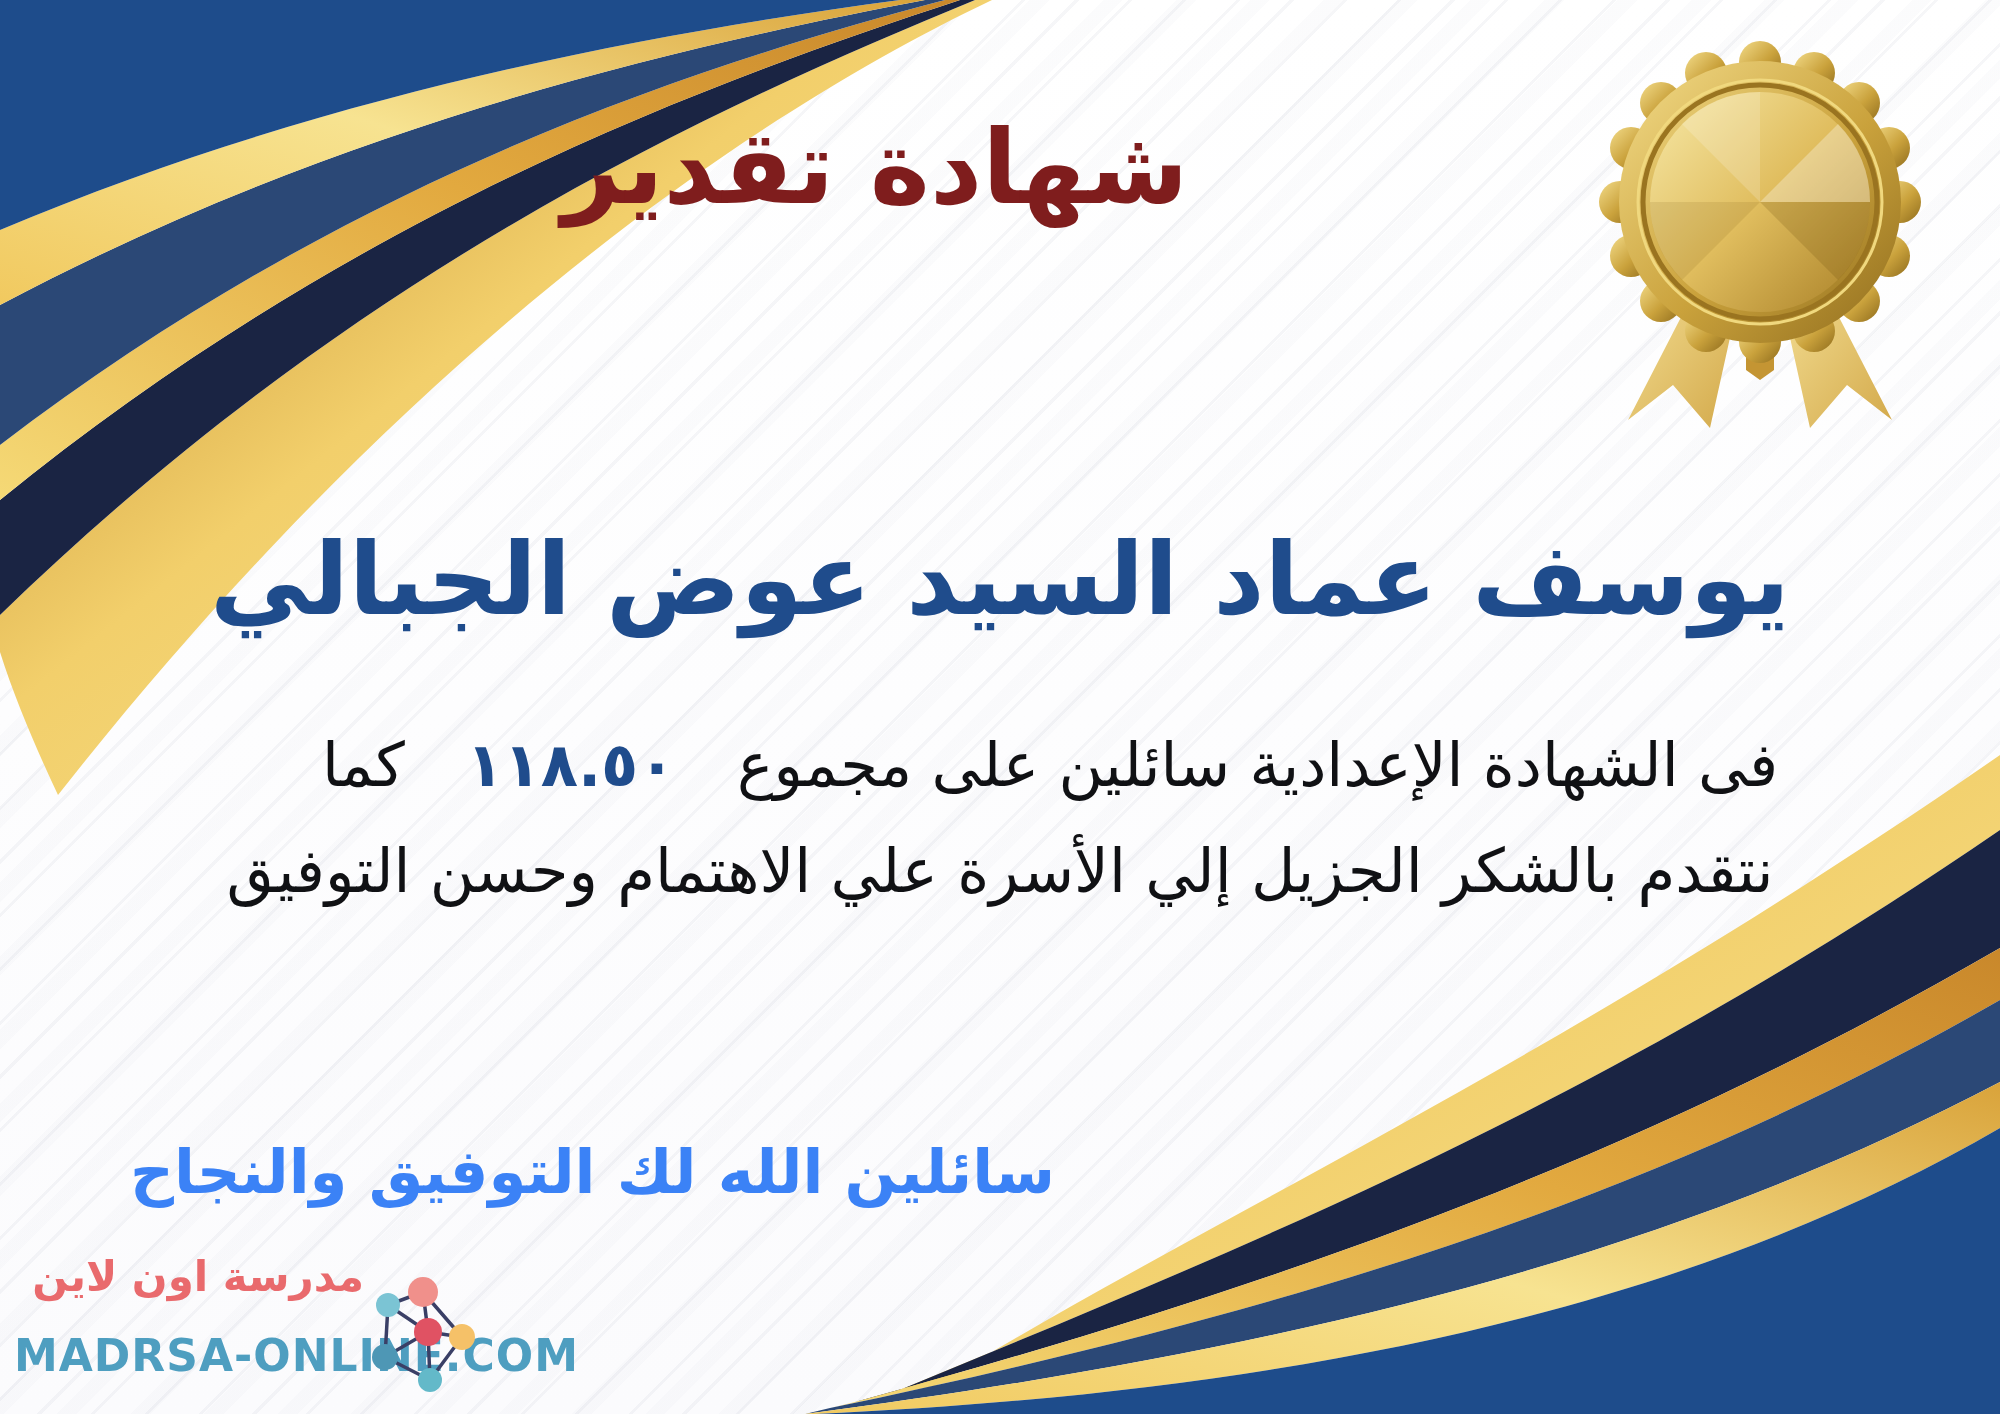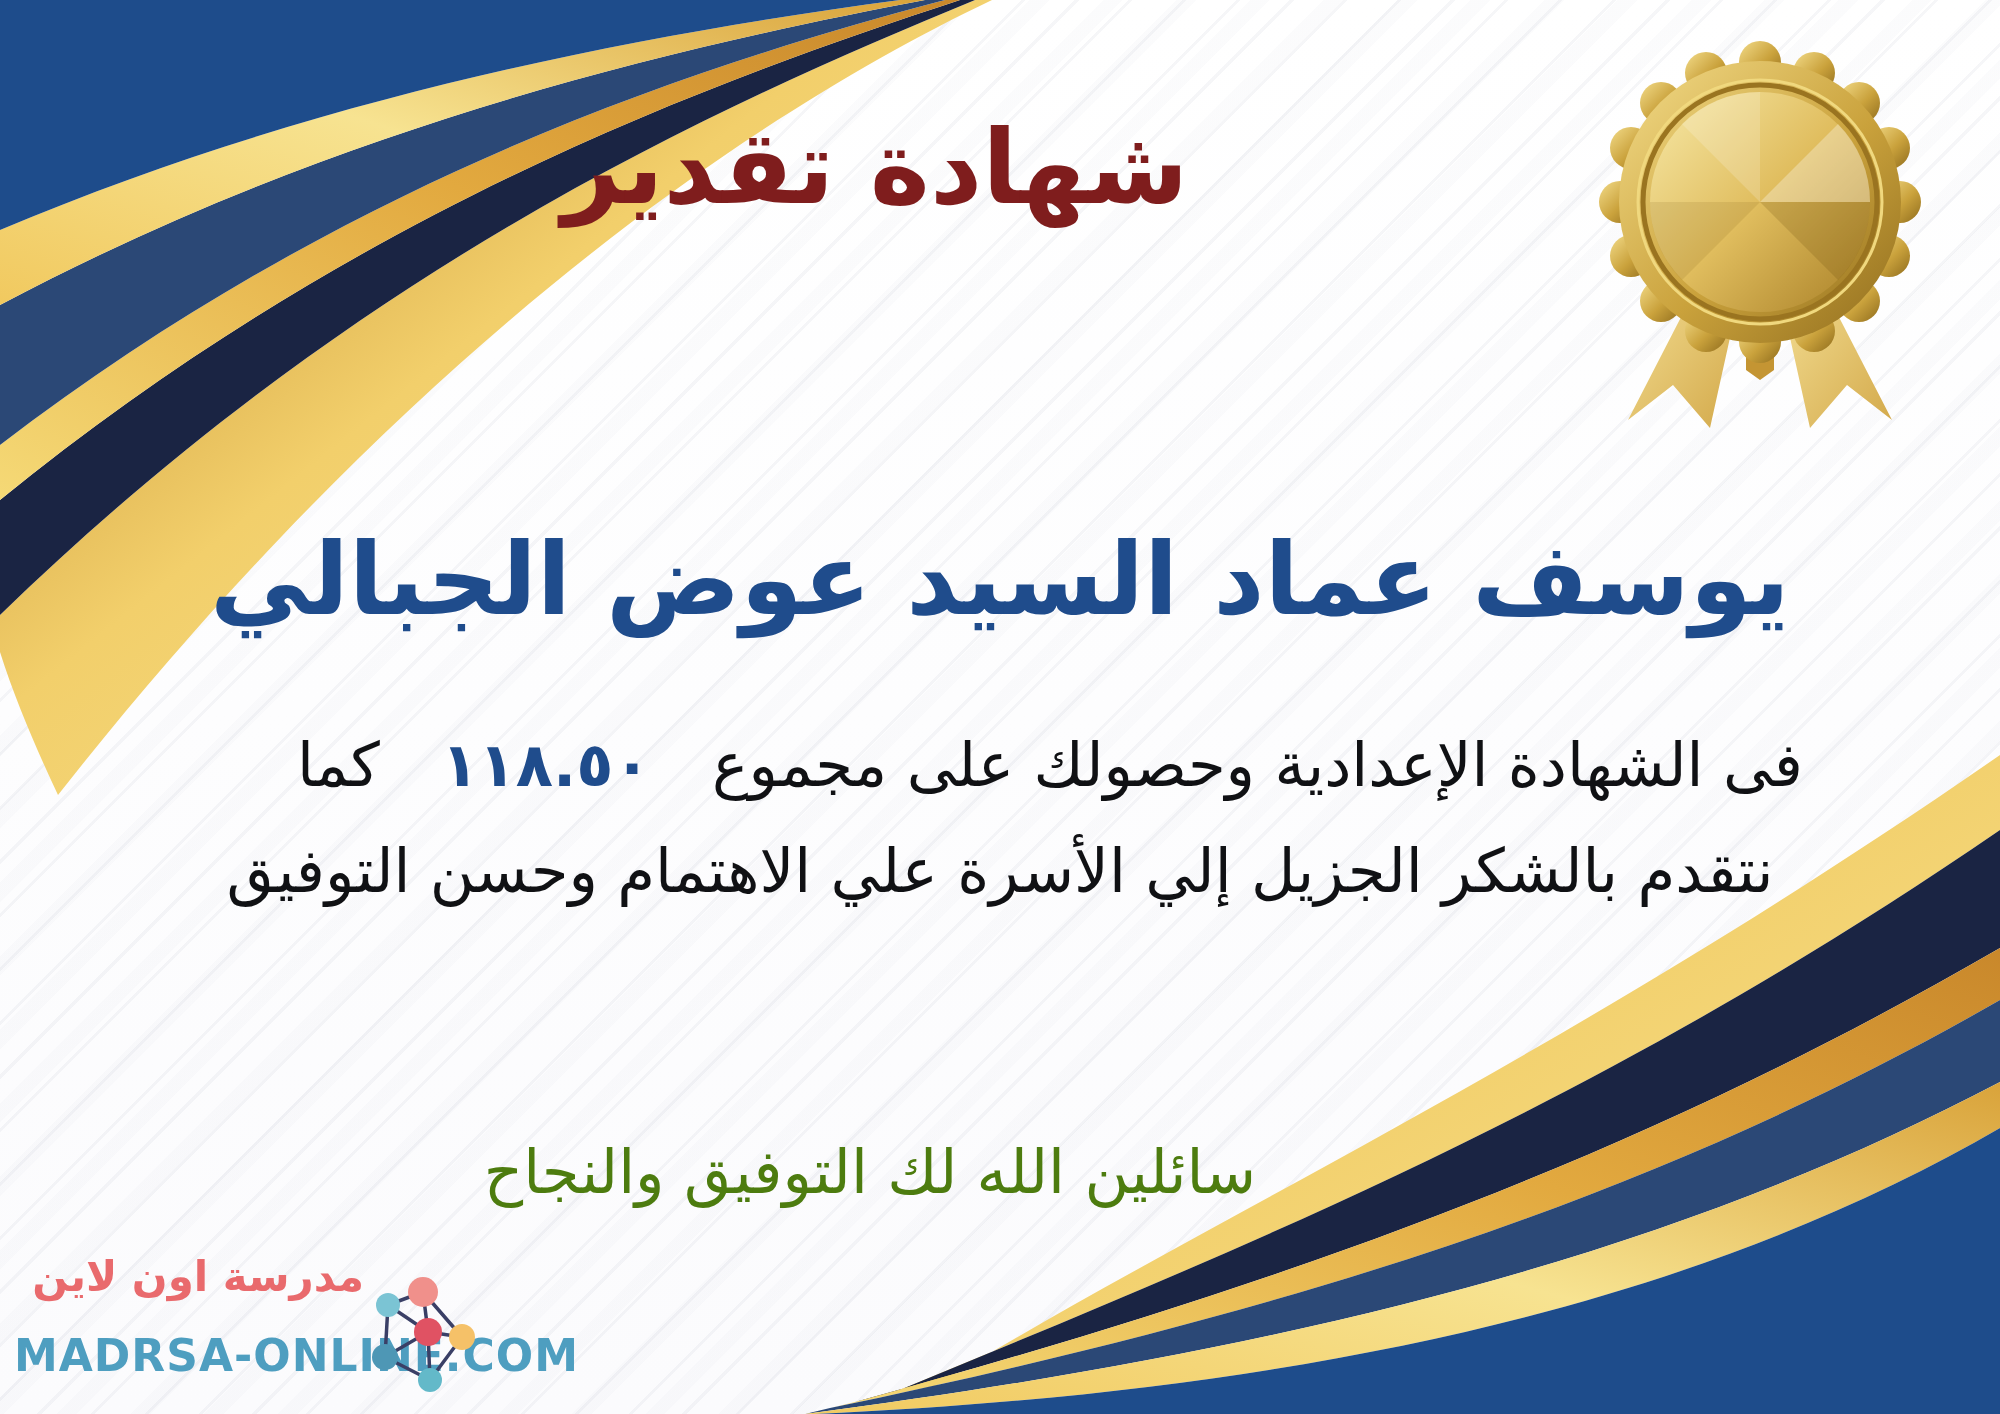--- a/index.html
+++ b/index.html
@@ -24,22 +24,22 @@
   .body-text{
     left:60px;top:712px;width:1880px;text-align:center;
     font-size:61px;font-weight:500;color:#101114;
   }
   .body-text .line{line-height:106px;white-space:nowrap;}
   .score{
     color:#1f4c8c;font-weight:700;margin:12px 42px;letter-spacing:2px;
   }
   .after-score{margin-left:100px;}
   .closing{
-    left:130px;top:1122px;width:1480px;text-align:center;
-    font-size:61px;font-weight:400;color:#4d7c0f;line-height:100px;white-space:nowrap;
+    left:130px;top:1122px;width:1480px;text-align:left;
+    font-size:61px;font-weight:700;color:#3b82f6;line-height:100px;white-space:nowrap;
   }
   .logo-ar{
     left:24px;top:1252px;width:340px;text-align:right;
     font-size:42px;font-weight:700;color:#e96a6d;
   }
   .logo-en{
     left:14px;top:1330px;width:430px;text-align:center;
     font-size:44px;font-weight:700;color:#4e9ec0;letter-spacing:1px;white-space:nowrap;
   }
 </style>
@@ -129,21 +129,21 @@
     <path d="M177,180 L67,180 A110,110 0 0 0 99,258 Z" fill="rgba(105,75,8,0.12)"></path>
   </g>
 </svg>
 
 <div class="abs title" dir="rtl">شهادة تقدير</div>
 
 <div class="abs student-name" dir="rtl">يوسف عماد السيد عوض الجبالي</div>
 
 <div class="abs body-text" dir="rtl">
   <div class="line">
-    <span>فى الشهادة الإعدادية وحصولك على مجموع</span>
+    <span>فى الشهادة الإعدادية سائلين على مجموع</span>
     <span class="score">١١٨.٥٠</span>
     <span class="after-score">كما</span>
   </div>
   <div class="line">نتقدم بالشكر الجزيل إلي الأسرة علي الاهتمام وحسن التوفيق</div>
 </div>
 
 <div class="abs closing" dir="rtl">سائلين الله لك التوفيق والنجاح</div>
 
 <div class="abs logo-ar" dir="rtl">مدرسة اون لاين</div>
 <div class="abs logo-en">MADRSA-ONLINE.COM</div>

